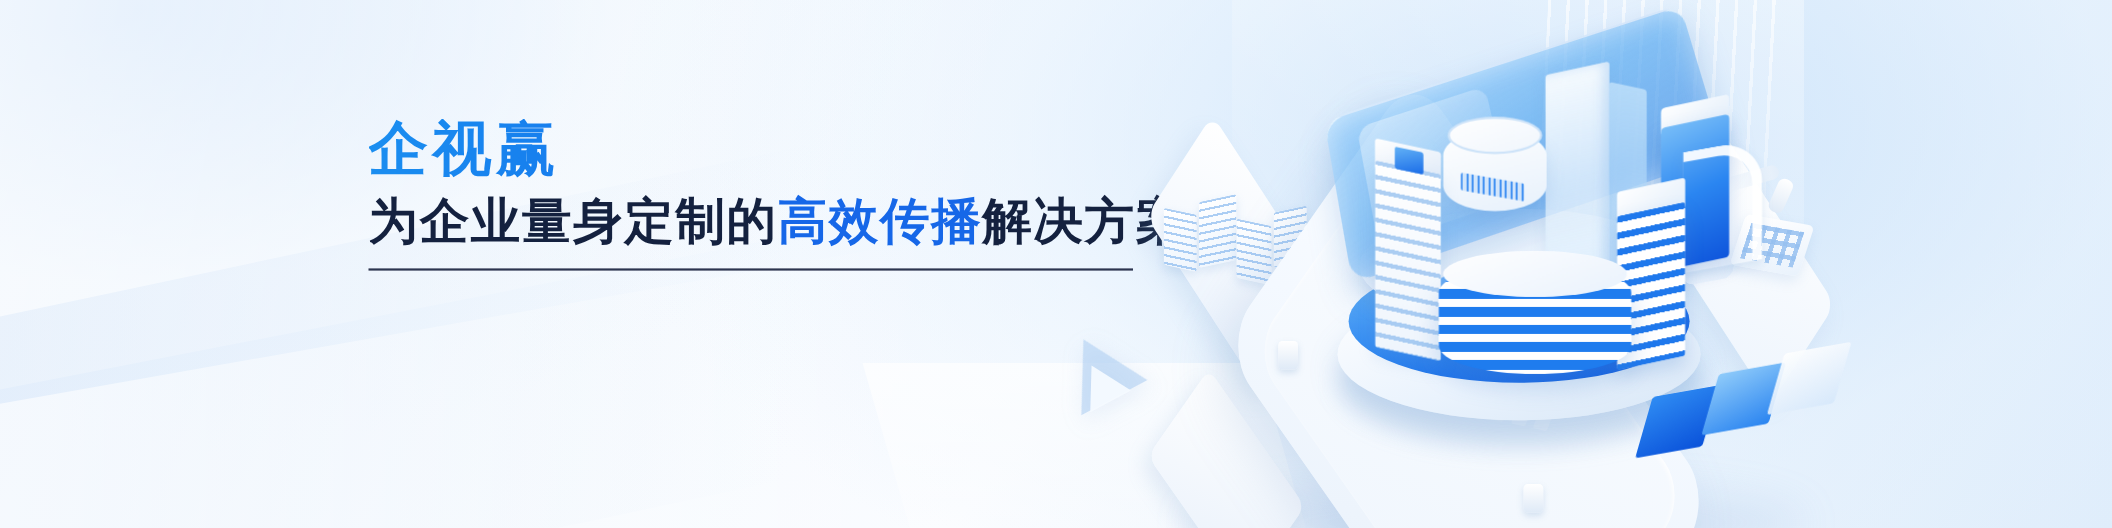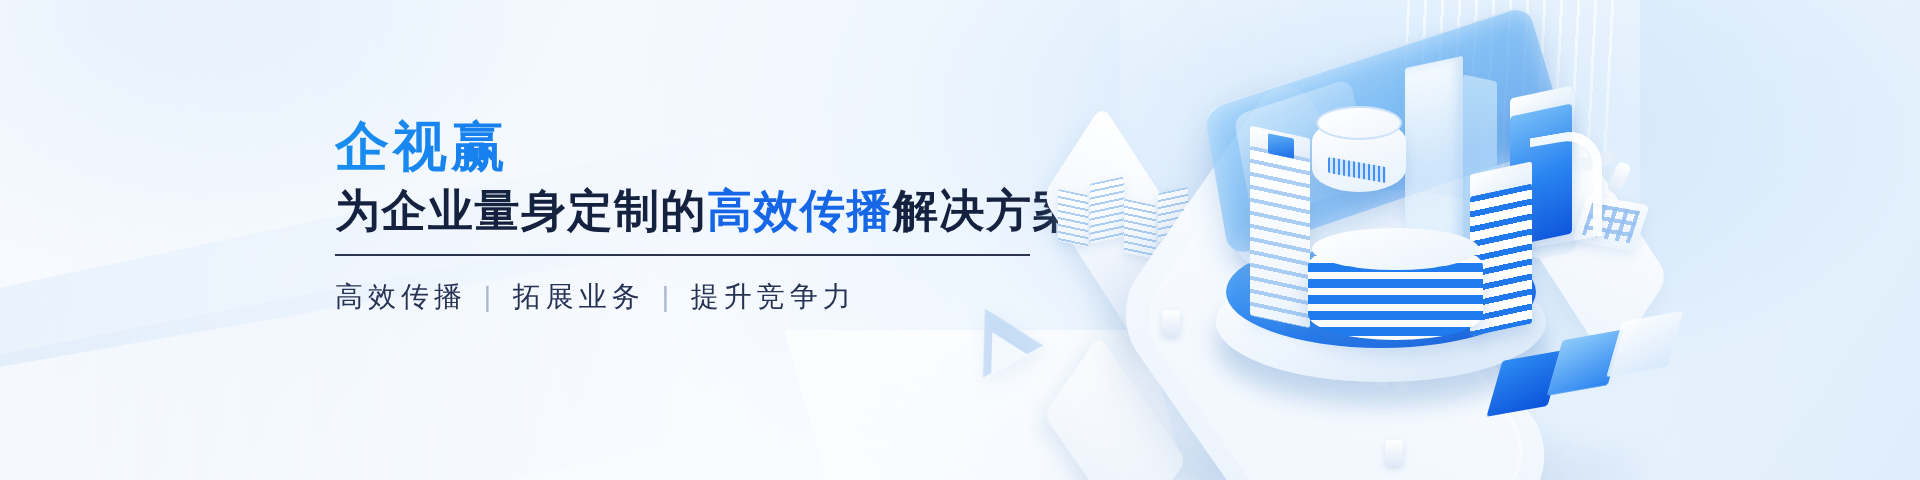--- a/index.html
+++ b/index.html
@@ -41,21 +41,21 @@
   
   .streaks { position:absolute; left:1400px; top:-20px; width:220px; height:320px;
              background:repeating-linear-gradient(90deg,
                rgba(255,255,255,.75) 0px, rgba(255,255,255,.75) 3px,
                rgba(255,255,255,0) 3px, rgba(255,255,255,0) 17px);
              transform:skewX(-3deg);
              -webkit-mask-image:linear-gradient(180deg,rgba(0,0,0,.9),rgba(0,0,0,0));
              mask-image:linear-gradient(180deg,rgba(0,0,0,.9),rgba(0,0,0,0)); }
 
   
-  .copy { position:absolute; left:335px; top:118px; width:760px; }
+  .copy { position:absolute; left:335px; top:108px; width:760px; }
 
   .brand {
     font-size:54px; font-weight:700; line-height:1.04;
     letter-spacing:4px;
     background:linear-gradient(95deg,#1a8ef0 0%,#1268ea 55%,#1059e0 100%);
     -webkit-background-clip:text; background-clip:text;
     -webkit-text-fill-color:transparent; color:#1273ec;
     white-space:nowrap;
   }
 
@@ -322,27 +322,20 @@
   <div class="copy">
 
     <div class="brand">企视赢</div>
 
     <div class="headline">
       <span>为企业量身定制的</span><span class="hl">高效传播</span><span>解决方案</span>
     </div>
 
     <div class="rule"></div>
 
-    <div class="tagline">
-      <span>高效传播</span>
-      <span class="sep">|</span>
-      <span>拓展业务</span>
-      <span class="sep">|</span>
-      <span>提升竞争力</span>
-    </div>
   </div>
 
   <div class="scene">
 
     <div class="obj ground"></div>
 
     <div class="obj prop-left-plate"></div>
     <div class="mini m1"></div>
     <div class="mini m2"></div>
     <div class="mini m3"></div>

